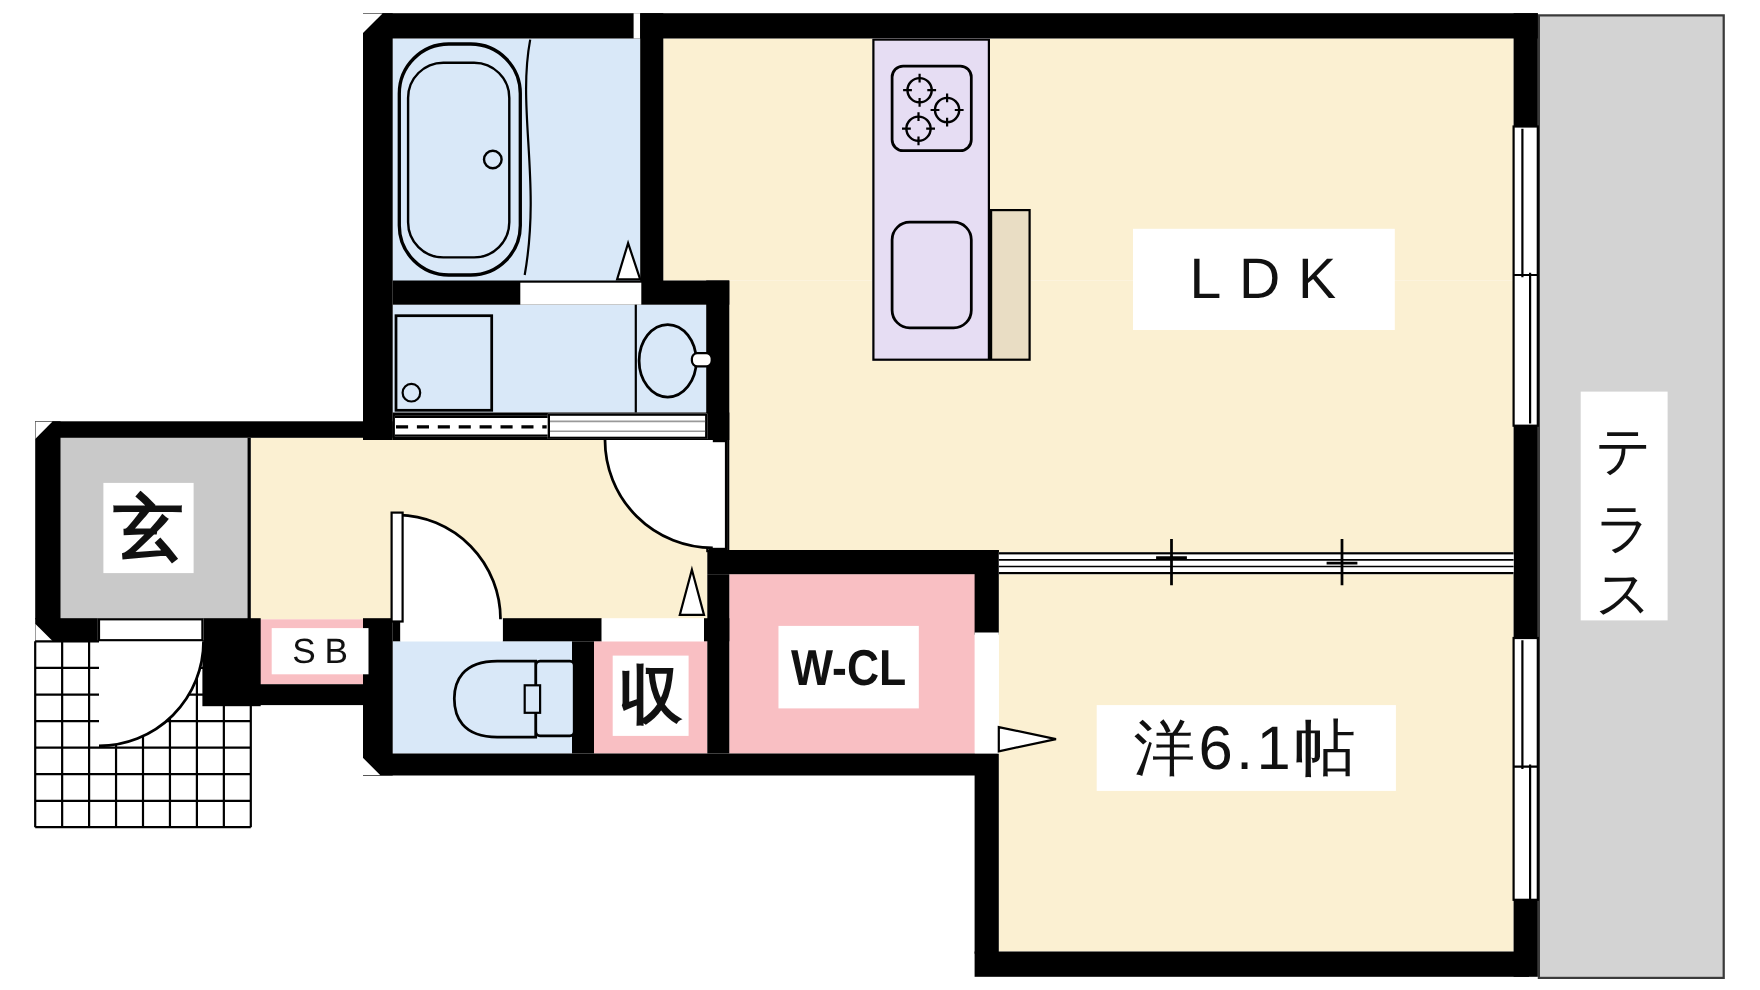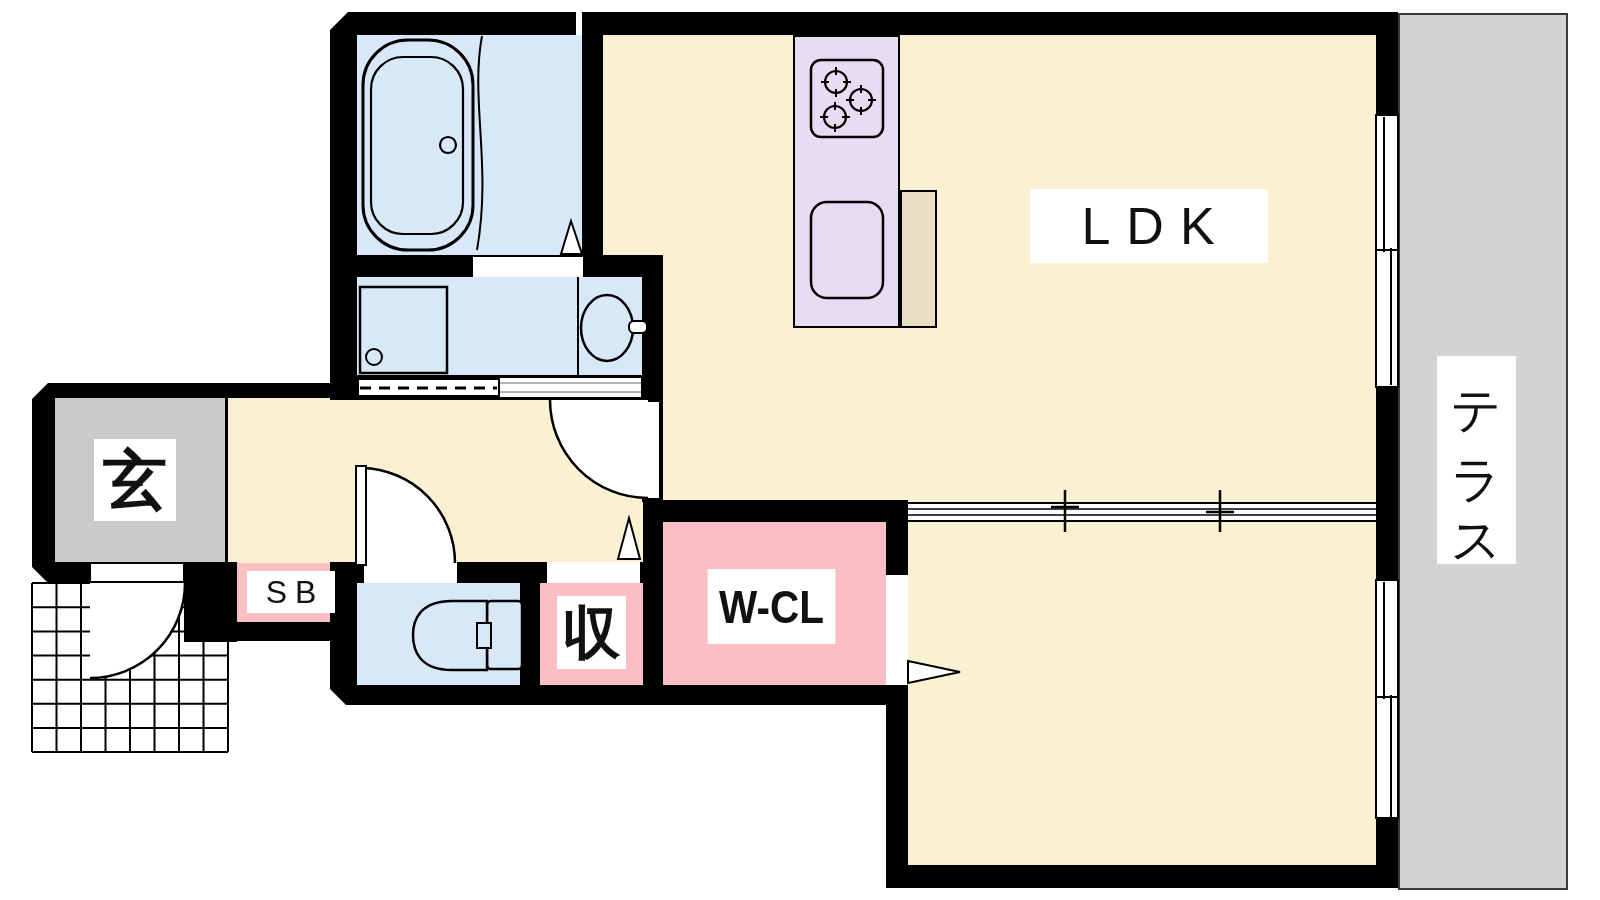--- a/index.html
+++ b/index.html
@@ -82,21 +82,22 @@
   <div class="leaf" style="left:89px;top:562px;width:96px;height:21px;"></div>
 
   <div class="band" style="left:359px;top:378px;width:139px;height:19px;border-top:2px solid #000;border-bottom:2px solid #000;"></div>
   <div class="band" style="left:498px;top:376px;width:145px;height:23px;border:2px solid #000;"></div>
 
   <div class="band" style="left:908px;top:502px;width:468px;height:20px;border-top:2px solid #000;border-bottom:2px solid #000;"></div>
 
   <div id="counter-main"></div>
   <div id="counter-side"></div>
 
-  <div class="label" style="left:1030px;top:189px;width:224px;height:74px;font-size:52px;letter-spacing:16px;padding-left:14px;">LDK</div>
+  <div class="label" style="left:1030px;top:208px;width:224px;height:92px;font-size:52px;letter-spacing:16px;padding-left:14px;">LDK</div>
+  <div class="label" style="left:997px;top:641px;width:272px;height:78px;font-size:56px;letter-spacing:3px;">洋6.1帖</div>
   <div class="label vtext" style="left:1437px;top:356px;width:79px;height:208px;font-size:50px;">テラス</div>
   <div class="label" style="left:94px;top:439px;width:82px;height:82px;font-size:64px;font-weight:600;">玄</div>
   <div class="label" style="left:247px;top:571px;width:80px;height:42px;font-size:32px;letter-spacing:8px;padding-left:8px;">SB</div>
   <div class="label" style="left:557px;top:596px;width:69px;height:73px;font-size:58px;font-weight:600;">収</div>
   <div class="label" style="left:699px;top:569px;width:145px;height:75px;font-size:46px;font-weight:600;transform:scaleX(0.88);">W-CL</div>
 
   <svg width="1600" height="900" viewBox="0 0 1600 900">
 
     <g stroke="#000" stroke-width="2" fill="none">
       <path d="M32 583V752M56.5 583V752M81 583V752M105.5 583V752M130 583V752M154.5 583V752M179 583V752M203.5 583V752M228 583V752"></path>

